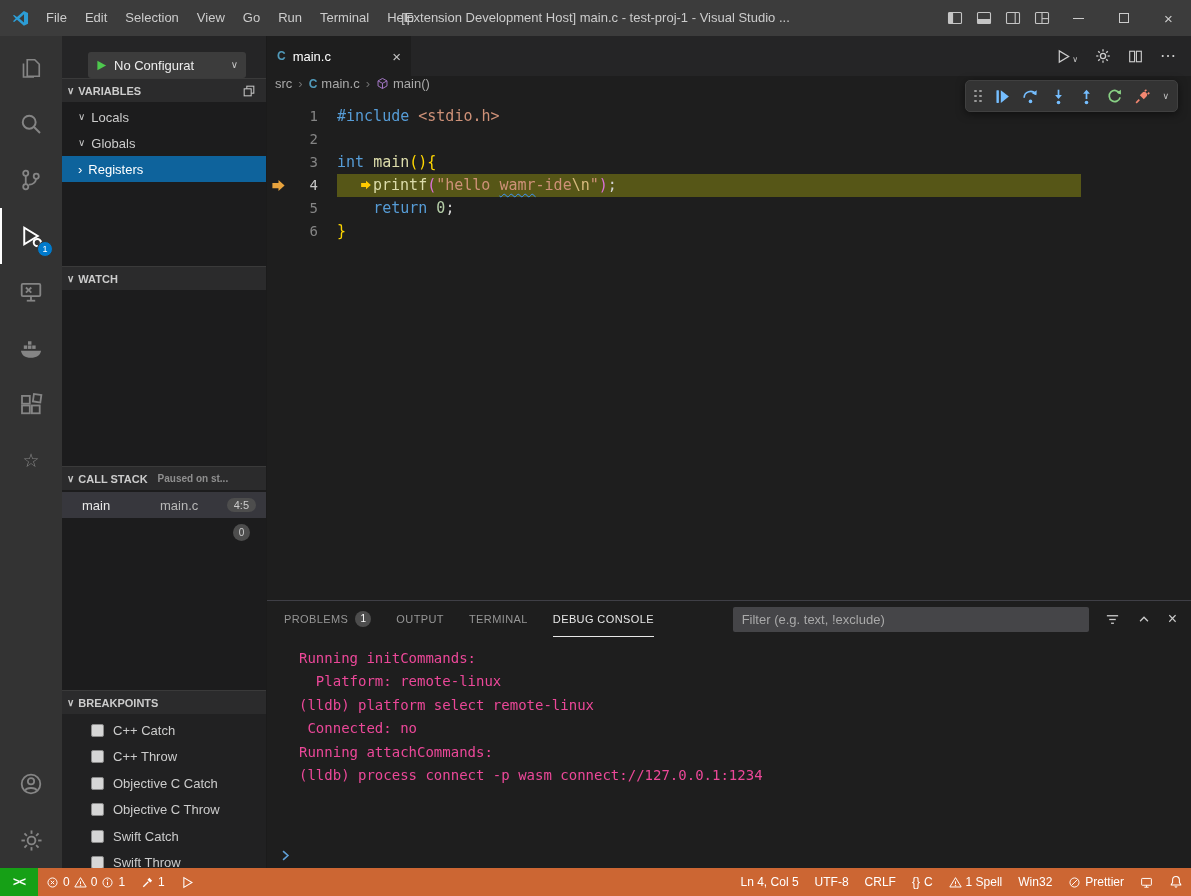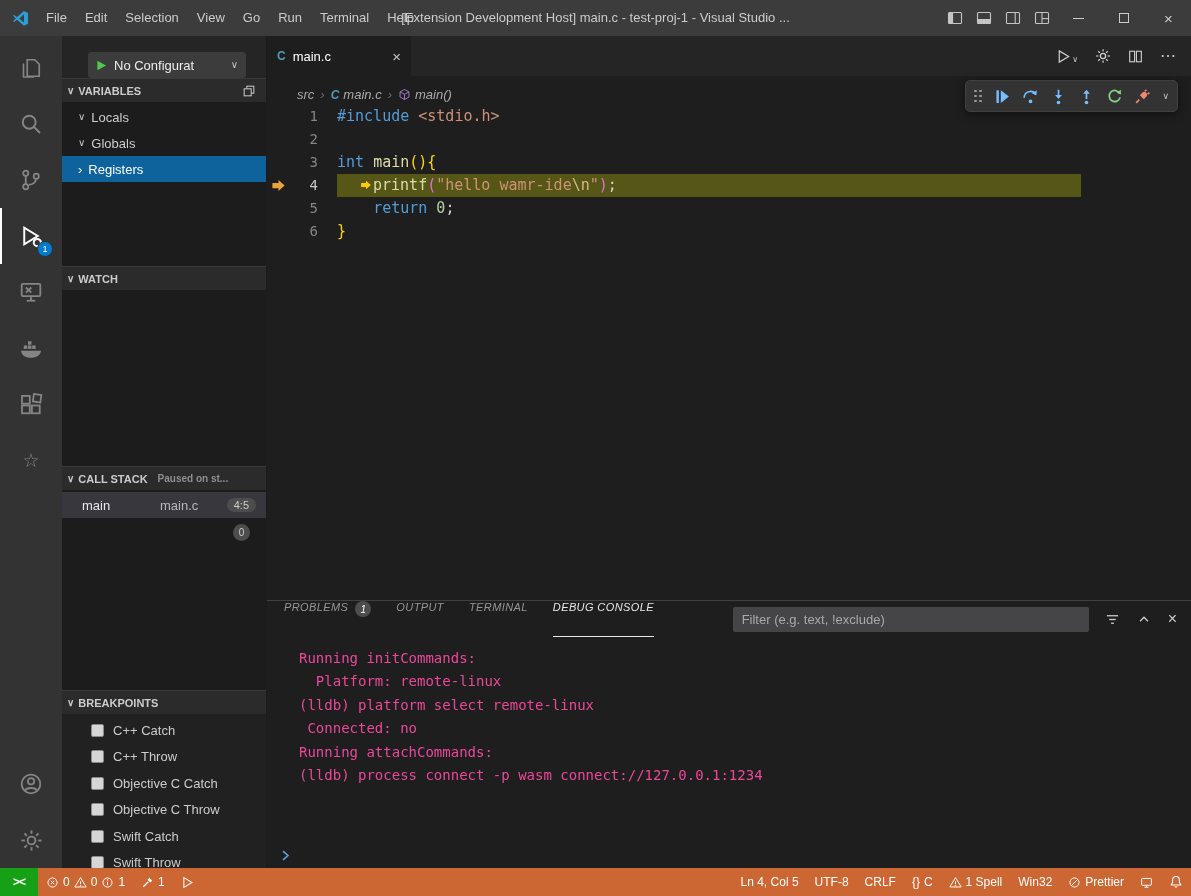--- a/index.html
+++ b/index.html
@@ -62,53 +62,53 @@
   .cb{width:13px;height:13px;background:#D6D6D6;border:1px solid #8A8A8A;border-radius:2px;flex:none;}
 
   
   .editor-col{flex:1;display:flex;flex-direction:column;position:relative;min-width:0;}
   .tabbar{height:40px;background:#252526;display:flex;align-items:stretch;flex:none;}
   .tab{width:144px;background:#1E1E1E;display:flex;align-items:center;padding:0 10px;gap:7px;font-size:13px;color:#FFFFFF;}
   .c-ico{color:#519ABA;font-weight:bold;font-size:12px;font-family:"Liberation Sans",sans-serif;}
   .tab-close{margin-left:auto;color:#C5C5C5;font-size:15px;line-height:1;}
   .editor-actions{margin-left:auto;display:flex;align-items:center;gap:17px;padding-right:15px;color:#CCCCCC;}
   .ea-run{display:flex;align-items:end;gap:1px;}
-  .breadcrumbs{height:26px;display:flex;align-items:flex-end;gap:6px;padding-left:30px;font-size:13px;color:#A9A9A9;background:#1E1E1E;flex:none;font-style:italic;}
+  .breadcrumbs{height:26px;display:flex;align-items:flex-start;gap:6px;padding-left:8px;font-size:13px;color:#A9A9A9;background:#1E1E1E;flex:none;}
   .bc-sep{color:#6E6E6E;font-size:13px;}
   .bc-item{display:flex;align-items:center;gap:4px;}
 
   .editor{flex:1;background:#1E1E1E;padding-top:3px;overflow:hidden;}
   .code-line{display:flex;height:23px;line-height:23px;font-family:"DejaVu Sans Mono",monospace;font-size:15px;}
   .glyph{width:23px;display:flex;align-items:center;justify-content:center;flex:none;}
   .lnum{width:28px;text-align:right;color:#858585;font-size:14px;flex:none;font-family:"DejaVu Sans Mono",monospace;}
   .current .lnum{color:#C6C6C6;}
   .ltext{margin-left:19px;white-space:pre;}
   .hl{background:#565617;display:inline-block;width:744px;height:23px;}
   .indent-arrow{display:inline-block;width:36px;text-align:right;padding-right:1px;}
   .indent-arrow svg{display:inline;vertical-align:-1px;}
   .tk-kw{color:#569CD6;}  .tk-fn{color:#DCDCAA;}  .tk-str{color:#CE9178;}
   .tk-esc{color:#D7BA7D;} .tk-num{color:#B5CEA8;} .tk-br1{color:#FFD700;}
   .tk-br2{color:#DA70D6;} .tk-pl{color:#D4D4D4;}
-  .squiggle{text-decoration-style:wavy;text-decoration-color:#3794FF;
+  .squiggle{text-decoration:underline;text-decoration-style:wavy;text-decoration-color:#3794FF;
       text-decoration-thickness:1px;text-underline-offset:3px;}
 
   
   .debug-toolbar{position:absolute;top:44px;right:13px;height:32px;background:#333333;
       border:1px solid #404040;border-radius:5px;box-shadow:0 2px 8px rgba(0,0,0,.5);
       display:flex;align-items:center;padding:0 8px;gap:11px;z-index:10;}
   .dt-btn{display:flex;align-items:center;}
   .grip{width:9px;height:13px;position:relative;}
   .grip i{position:absolute;width:2.4px;height:2.4px;border-radius:50%;background:#9A9A9A;}
 
   
   .panel{height:268px;background:#1E1E1E;border-top:1px solid #3F3F46;display:flex;flex-direction:column;flex:none;}
   .panel-header{height:36px;display:flex;align-items:center;padding:0 14px 0 17px;flex:none;}
   .panel-tabs{display:flex;gap:25px;height:100%;align-items:stretch;}
-  .panel-tab{display:flex;gap:7px;font-size:11px;letter-spacing:.4px;color:#969696;
-      border-bottom:1px solid transparent;font-style:italic;}
+  .panel-tab{display:flex;align-items:center;gap:7px;font-size:11px;letter-spacing:.4px;color:#969696;
+      border-bottom:1px solid transparent;}
   .panel-tab.active{color:#E7E7E7;border-bottom-color:#E7E7E7;}
   .ptab-badge{background:#4D4D4D;color:#FFFFFF;font-size:10px;min-width:16px;height:16px;border-radius:50%;
       display:flex;align-items:center;justify-content:center;letter-spacing:0;}
   .filter-input{margin-left:auto;width:356px;height:25px;background:#454548;border:none;border-radius:2px;
       color:#14b8a6;font-size:13px;padding:0 9px;font-family:"Liberation Sans",sans-serif;outline:none;}
   .filter-input::placeholder{color:#A9A9A9;}
   .panel-hicons{display:flex;align-items:center;gap:17px;margin-left:16px;color:#CCCCCC;}
   .x-glyph{font-size:16px;line-height:1;color:#CCCCCC;}
   .console{flex:1;padding:10px 0 0 32px;font-family:"DejaVu Sans Mono",monospace;font-size:14px;
       line-height:23.4px;color:#ec4899;white-space:pre;overflow:hidden;}

